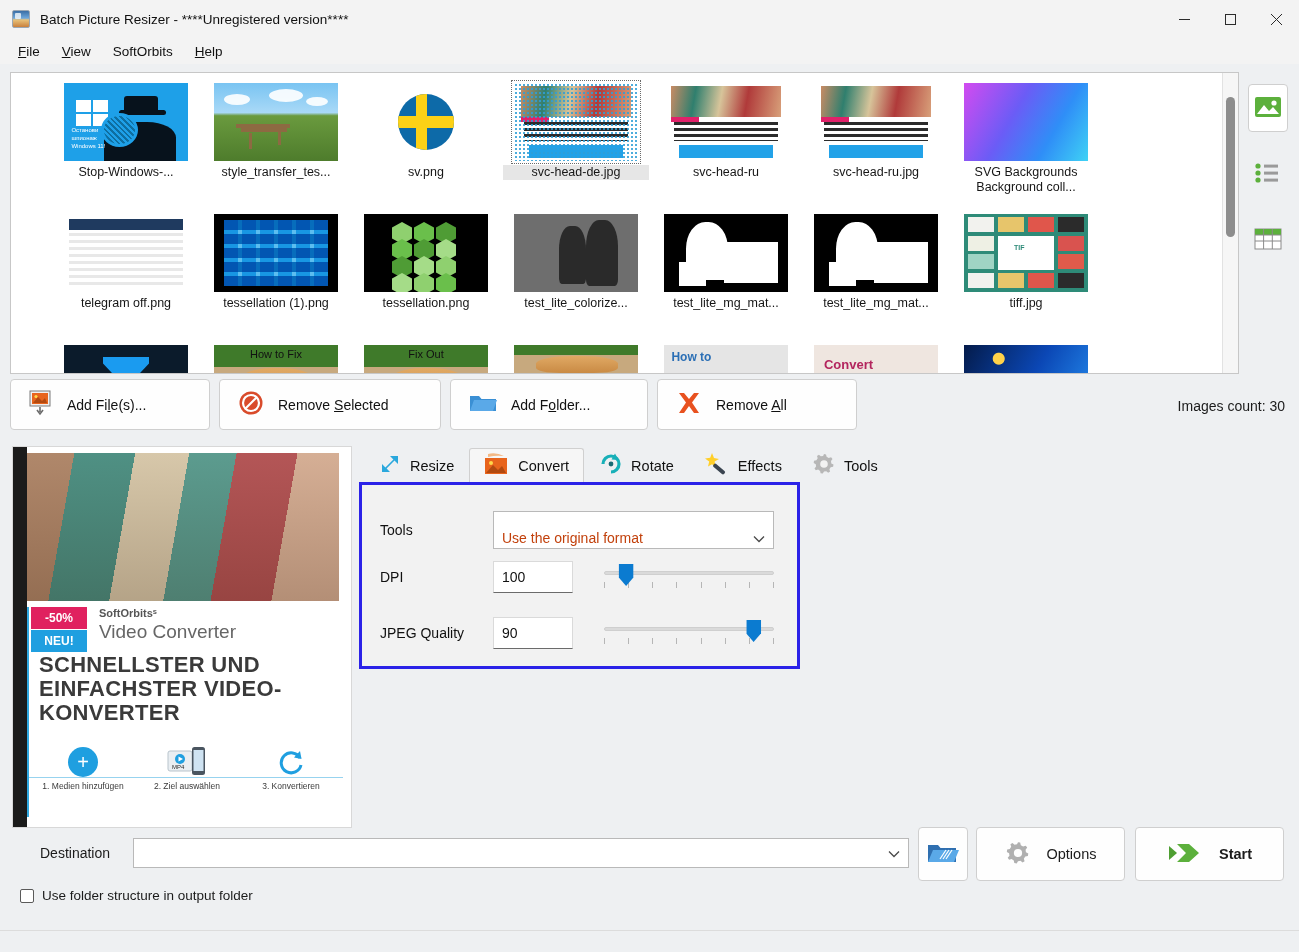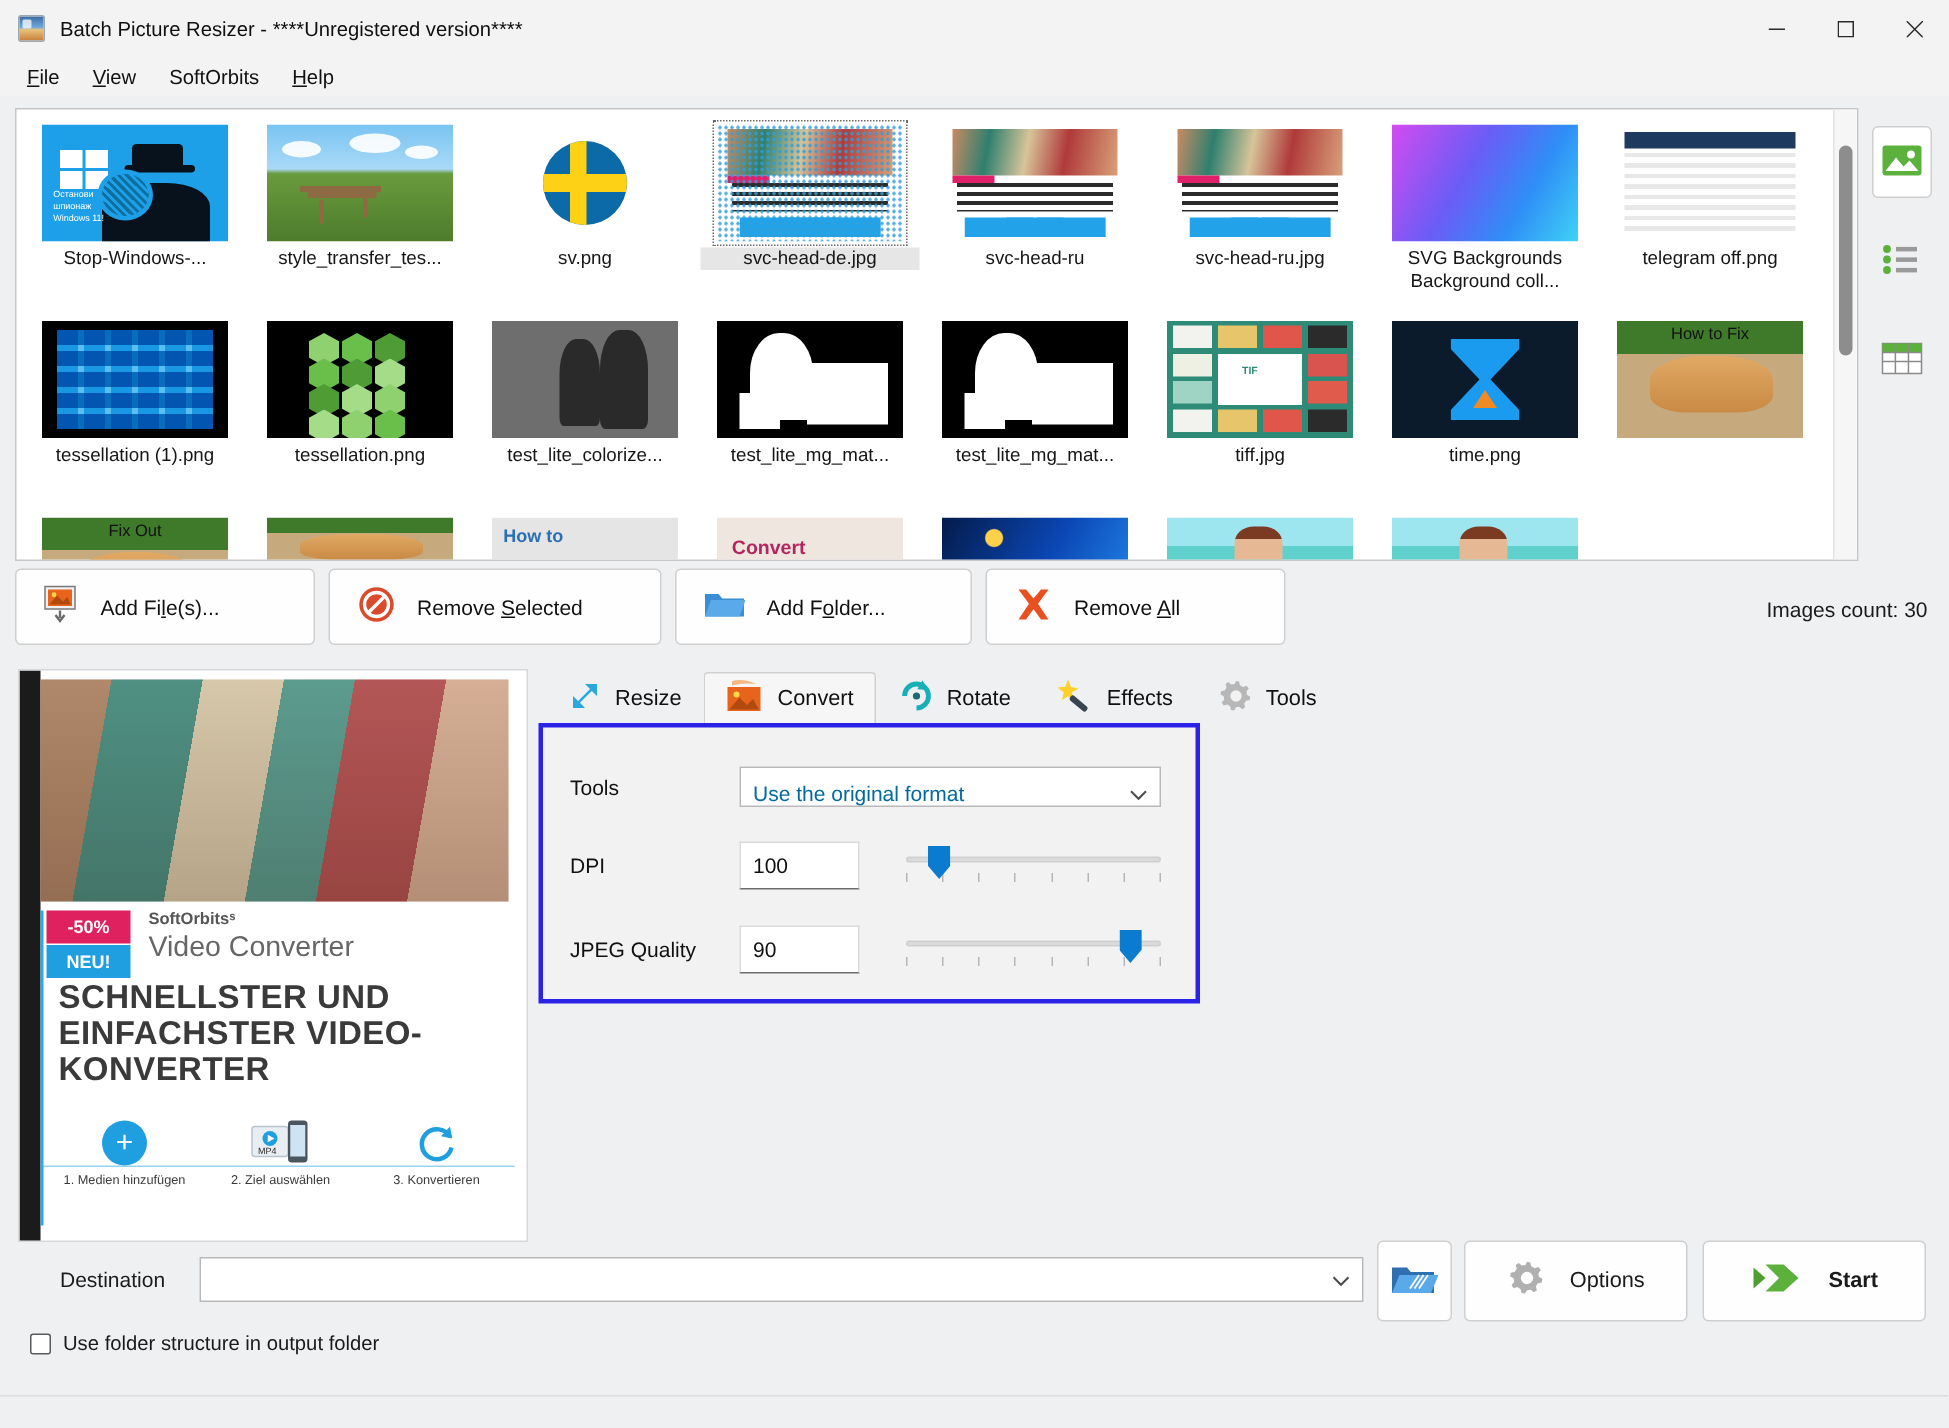--- a/index.html
+++ b/index.html
@@ -46,20 +46,21 @@
     padding:3px 10px; font-size:13.5px; color:#111; cursor:default;
     white-space:nowrap;
   }
   .menu-item u { text-decoration:underline; }
 
   
   .thumb-wrap {
     position:absolute; left:10px; top:72px; width:1229px; height:302px;
     background:#fff; border:1px solid #c7c7c7;
     overflow:hidden;
+    padding-left:36px;
   }
   .thumb-grid {
     position:relative;
     padding:6px 4px 0 4px;
     display:flex; flex-wrap:wrap;
   }
   .thumb-cell {
     width:150px; height:131px;
     display:flex; flex-direction:column; align-items:center;
     padding-top:4px;
@@ -311,21 +312,21 @@
 
   
   .settings {
     position:absolute; left:359px; top:482px; width:441px; height:187px;
     background:#f2f2f2; border:3px solid #2b22e8;
   }
   .row { position:absolute; display:flex; align-items:center; }
   .row-label { font-size:14px; color:#111; }
   .combo {
     width:281px; height:27px; background:#fff; border:1px solid #b9b9b9;
-    display:flex; align-items:flex-end; padding:0 8px; font-size:14px; color:#0369a1;
+    display:flex; align-items:flex-start; padding:18px 8px; font-size:14px; color:#c2410c;
     justify-content:space-between;
   }
   .num-input {
     width:80px; height:32px; background:#fff; border:1px solid #dadada;
     border-bottom:1px solid #6b6b6b;
     display:flex; align-items:center; padding:0 8px; font-size:14px; color:#111;
   }
   .slider { position:relative; width:170px; height:30px; }
   .slider .track {
     position:absolute; left:0; top:9px; width:100%; height:4px;

